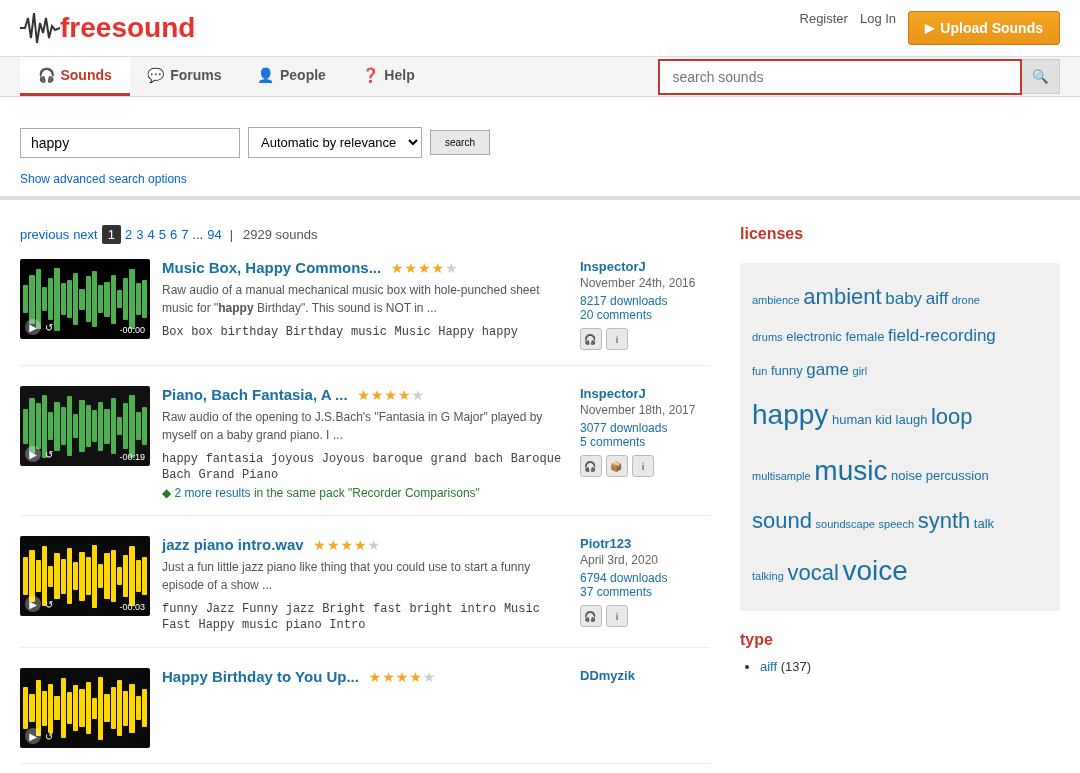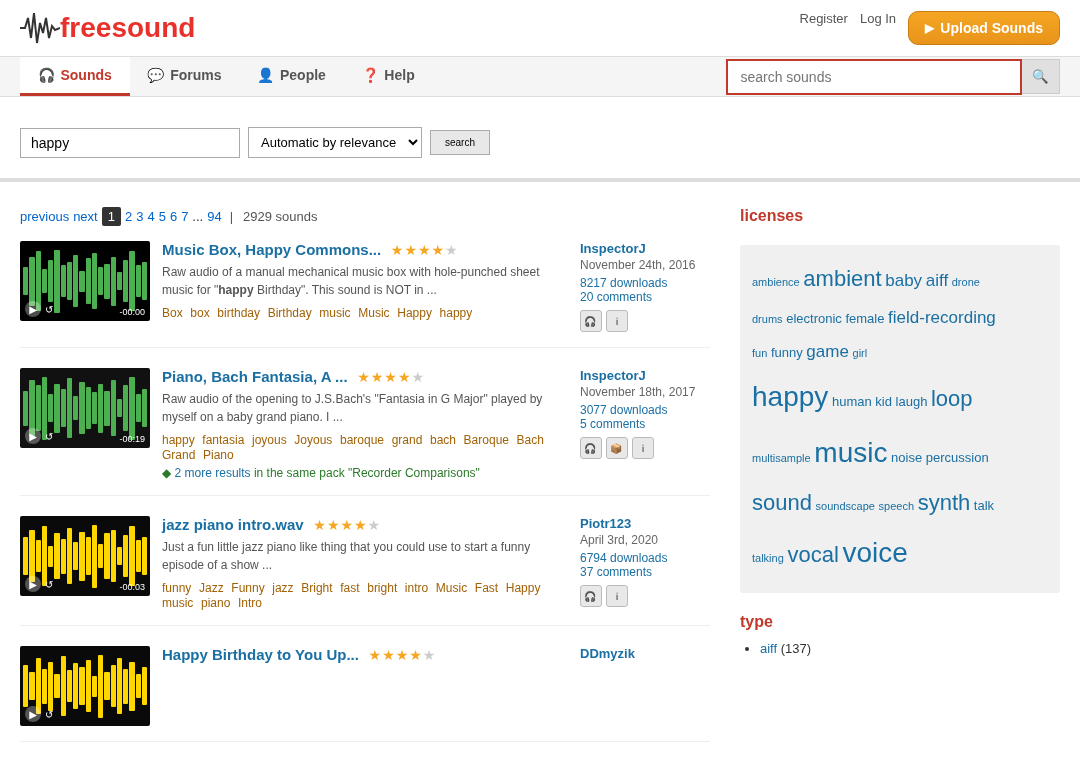--- a/index.html
+++ b/index.html
@@ -5,31 +5,31 @@
     * { margin: 0; padding: 0; box-sizing: border-box; }
     body { font-family: Arial, sans-serif; font-size: 13px; background: #fff; color: #333; }
     
     
     .header { background: #fff; border-bottom: 1px solid #ddd; padding: 8px 20px; display: flex; align-items: center; justify-content: space-between; }
     .logo { display: flex; align-items: center; }
     .logo-text { font-size: 28px; font-weight: bold; color: #333; }
     .logo-text span { color: #e8312a; }
     .header-right { display: flex; align-items: flex-start; gap: 12px; }
     .header-link { color: #555; text-decoration: none; font-size: 13px; }
-    .upload-btn { background: linear-gradient(to bottom, #f5a623, #e8941a); color: #fff; border: 1px solid #c77d10; padding: 8px 16px; font-size: 14px; font-weight: bold; cursor: pointer; border-radius: 10px; display: flex; align-items: center; gap: 6px; }
+    .upload-btn { background: linear-gradient(to bottom, #f5a623, #e8941a); color: #fff; border: 1px solid #c77d10; padding: 8px 16px; font-size: 14px; font-weight: bold; cursor: pointer; border-radius: 3px; display: flex; align-items: center; gap: 6px; }
     .upload-btn:before { content: '▶'; font-size: 12px; }
     
     
     .nav { background: #f5f5f5; border-bottom: 1px solid #ddd; padding: 0 20px; display: flex; align-items: center; justify-content: space-between; }
     .nav-items { display: flex; }
     .nav-item { padding: 10px 18px; text-decoration: none; color: #555; font-size: 14px; font-weight: bold; display: flex; align-items: center; gap: 5px; border-bottom: 3px solid transparent; }
     .nav-item.active { color: #c0392b; border-bottom-color: #c0392b; background: #fff; }
     .nav-icon { font-size: 14px; }
     .search-bar-header { display: flex; align-items: center; }
-    .search-input-header { border: 2px solid #c0392b; padding: 8px 12px; font-size: 14px; width: 296px; outline: none; color: #999; }
+    .search-input-header { border: 2px solid #c0392b; padding: 8px 12px; font-size: 14px; width: 364px; outline: none; color: #999; }
     .search-btn-header { background: #e0e0e0; border: 1px solid #ccc; border-left: none; padding: 9px 10px; cursor: pointer; }
     
     
     .content { padding: 15px 20px; }
     
     
     .search-form { padding: 15px 0 10px; display: flex; align-items: center; gap: 8px; flex-wrap: wrap; }
     .search-input-main { border: 1px solid #aaa; padding: 6px 10px; font-size: 14px; width: 220px; }
     .sort-select { border: 1px solid #aaa; padding: 6px 8px; font-size: 13px; background: #fff; cursor: pointer; }
     .search-btn-main { background: #e8e8e8; border: 1px solid #aaa; padding: 6px 14px; font-size: 10px; cursor: pointer; }
@@ -58,21 +58,21 @@
     .play-btn { color: #fff; font-size: 10px; cursor: pointer; background: rgba(255,255,255,0.3); border-radius: 50%; width: 16px; height: 16px; display: flex; align-items: center; justify-content: center; }
     .reload-btn { color: #fff; font-size: 10px; cursor: pointer; }
     .time-display { position: absolute; bottom: 4px; right: 5px; color: #fff; font-size: 9px; }
     
     .sound-info { flex: 1; }
     .sound-title { font-size: 15px; font-weight: bold; color: #1a6fa3; text-decoration: none; }
     .sound-stars { display: inline-flex; gap: 1px; margin-left: 6px; }
     .star { color: #f5a623; font-size: 14px; }
     .sound-desc { font-size: 12px; color: #555; margin: 5px 0; line-height: 1.5; }
     .sound-tags { margin-top: 6px; }
-    .sound-tag { color: #a16207; font-size: 12px; text-decoration: none; margin-right: 4px; }
+    .sound-tag { color: #404040; font-size: 12px; text-decoration: none; margin-right: 4px; font-family: Liberation Mono, monospace; }
     .pack-result { color: #2a7a2a; font-size: 12px; margin-top: 4px; }
     .pack-result a { color: #1a6fa3; text-decoration: none; }
     
     .sound-meta { width: 130px; flex-shrink: 0; font-size: 12px; color: #333; }
     .sound-author { color: #1a6fa3; font-weight: bold; text-decoration: none; font-size: 13px; }
     .sound-date { color: #666; margin-top: 2px; }
     .sound-downloads { color: #1a6fa3; text-decoration: none; display: block; margin-top: 4px; }
     .sound-comments { color: #1a6fa3; text-decoration: none; display: block; }
     .sound-icons { display: flex; gap: 4px; margin-top: 6px; }
     .sound-icon-btn { width: 22px; height: 22px; background: #e8e8e8; border: 1px solid #bbb; border-radius: 3px; display: flex; align-items: center; justify-content: center; font-size: 10px; cursor: pointer; }
@@ -174,20 +174,21 @@
   <div class="search-form">
     <input class="search-input-main" type="text" value="happy" style="">
     <select class="sort-select">
       <option>Automatic by relevance</option>
       <option>Score</option>
       <option>Duration (long first)</option>
       <option>Duration (short first)</option>
     </select>
     <button class="search-btn-main">search</button>
   </div>
+  <a href="#" class="advanced-link">Show advanced search options</a>
 
   <div class="divider"></div>
 
   <div class="main-layout">
 
     <div class="results-column">
 
       <div class="pagination">
         <a href="#">previous</a>
         <a href="#">next</a>

